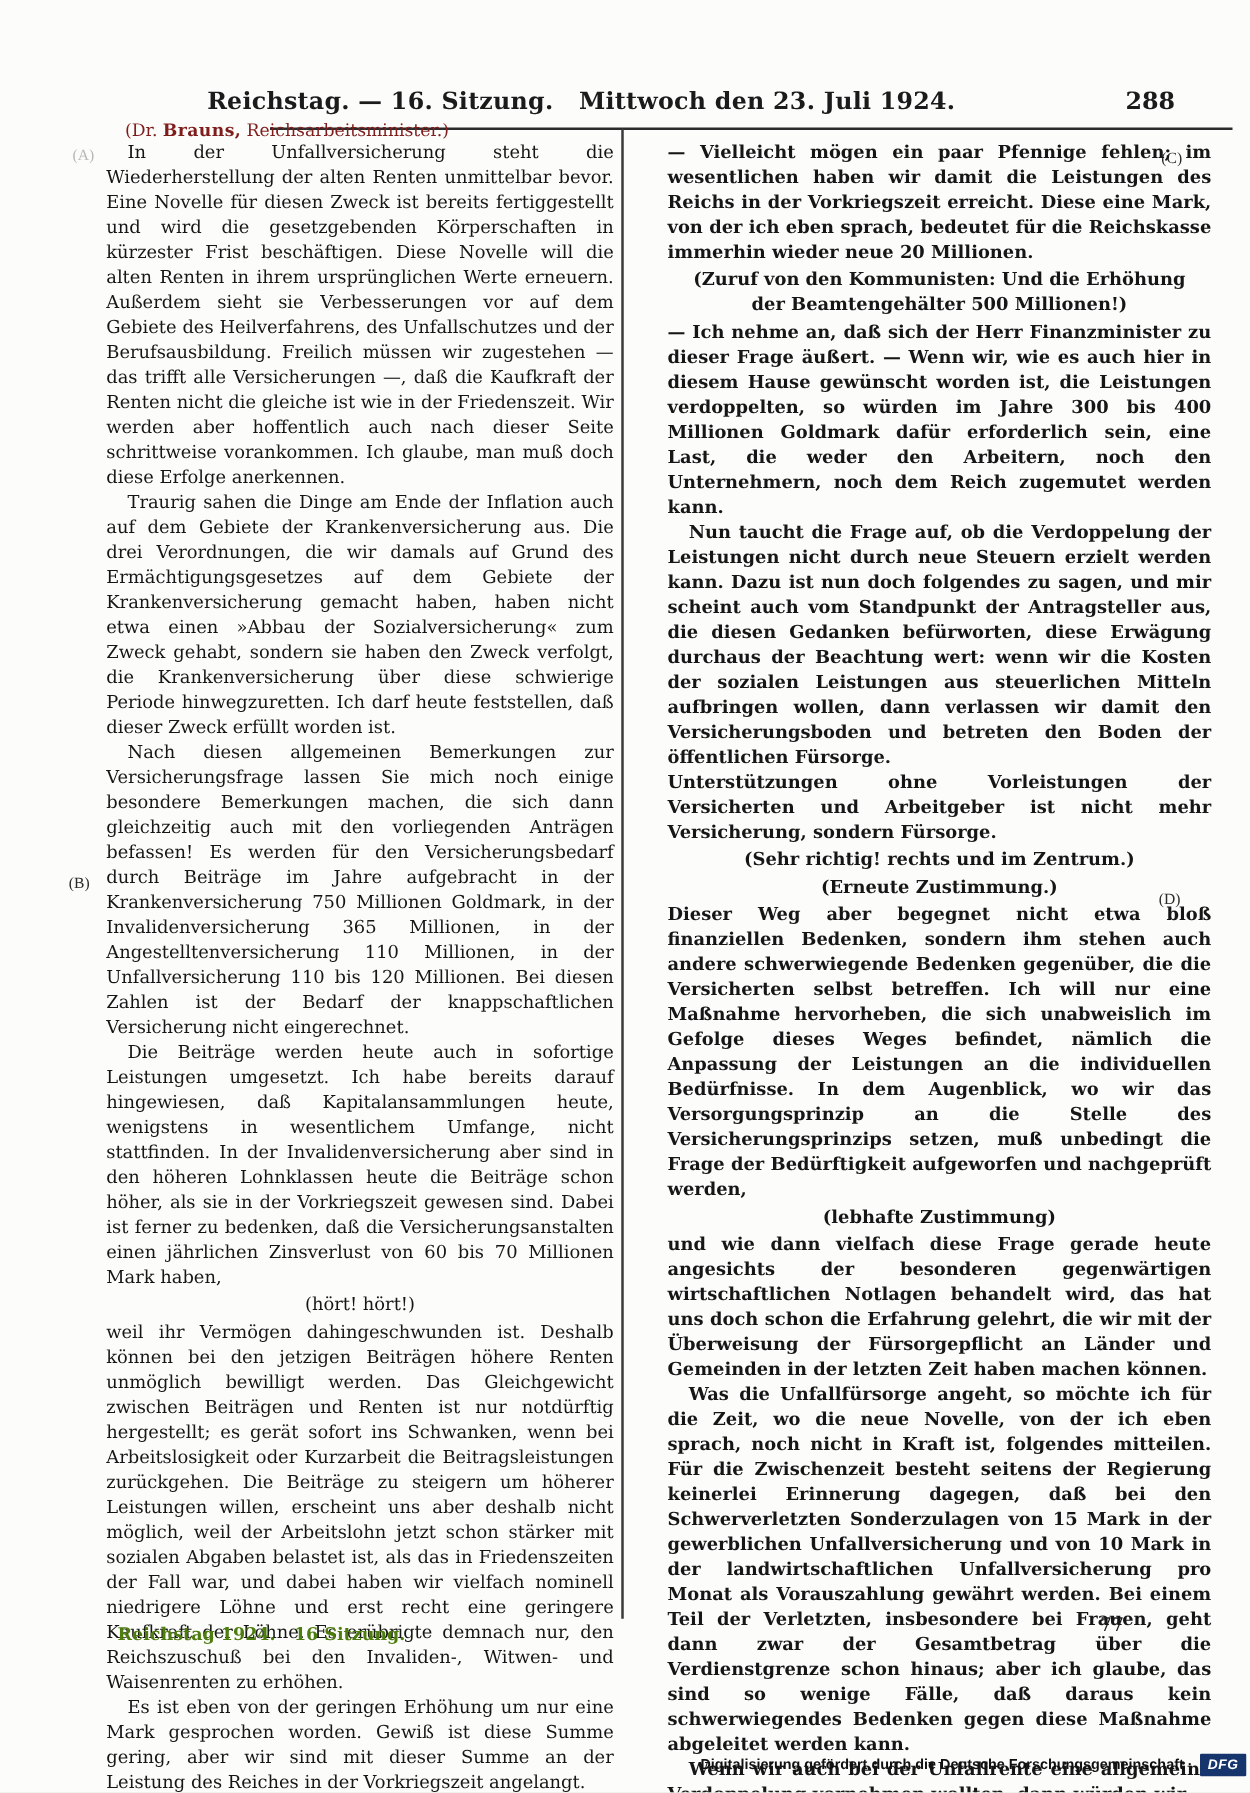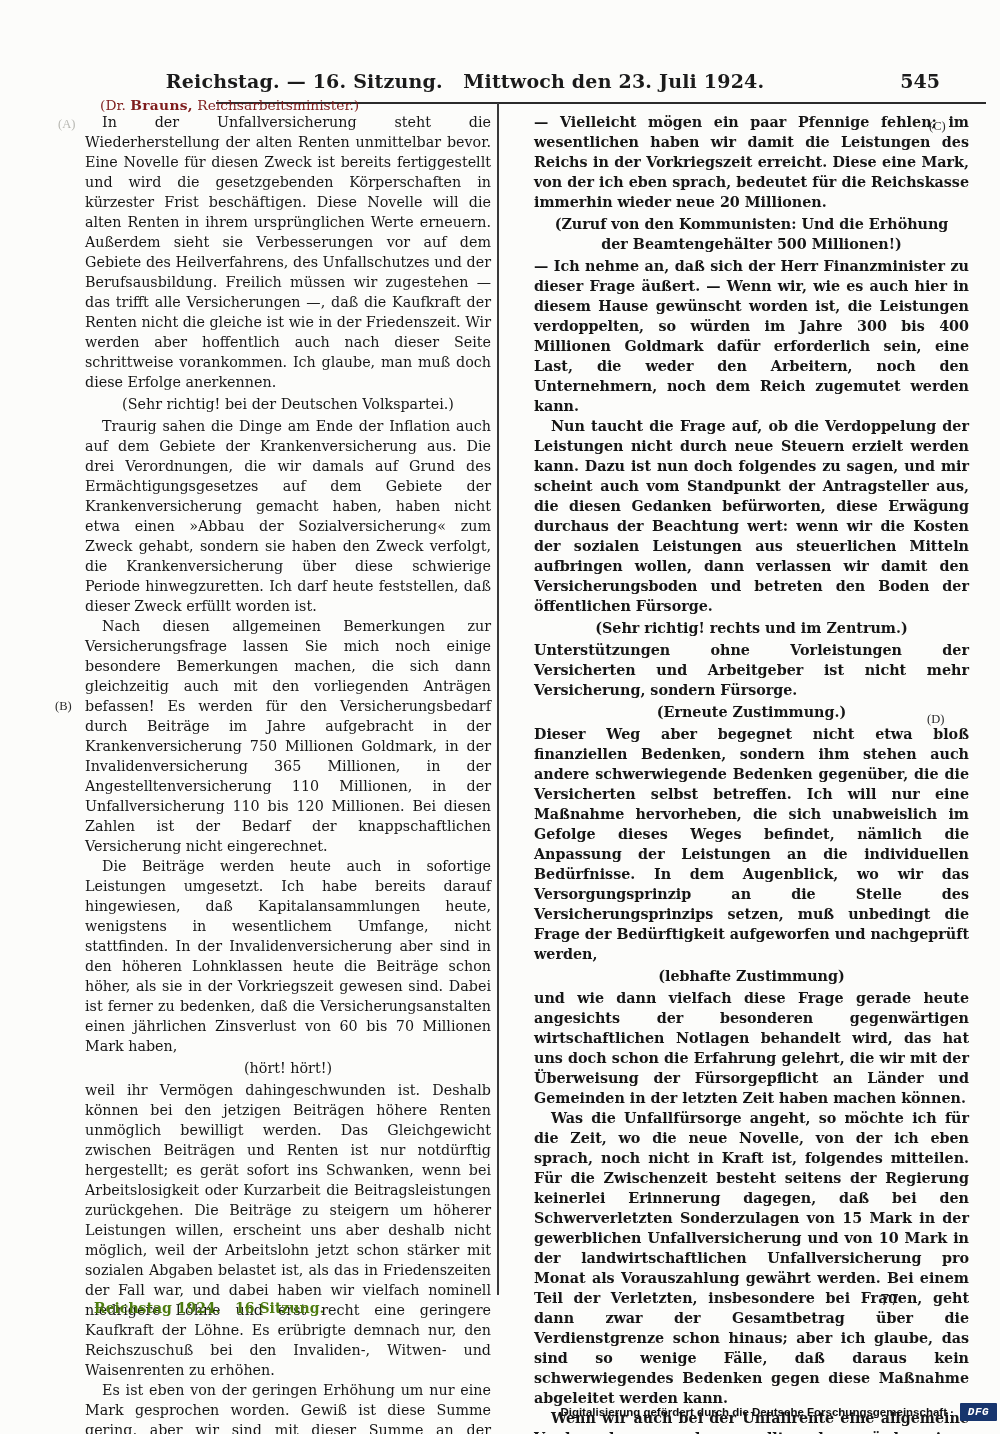--- a/index.html
+++ b/index.html
@@ -73,60 +73,59 @@
   
   .dfg-bar{
     position:absolute;top:1403px;right:3px;
     display:flex;align-items:center;gap:6px;
     font-family:"Liberation Sans","DejaVu Sans",sans-serif;
     font-size:11.5px;font-weight:700;color:#101010;
   }
   .dfg-logo{
     display:inline-flex;align-items:center;justify-content:center;
     width:37px;height:18px;background:#17356d;color:#ffffff;
-    font-family:Liberation Mono, monospace;
+    font-family:Liberation Sans, sans-serif;
     font-size:11px;font-weight:700;font-style:italic;
     letter-spacing:.5px;border-radius:1px;text-align:right;
   }
 </style>
 </head>
 <body>
 
 <div class="scan">
 
   <div class="header-title">Reichstag. — 16. Sitzung.   Mittwoch den 23. Juli 1924.</div>
-  <div class="header-page-number">545</div>
+  <div class="header-page-number">288</div>
   <div class="header-rule"></div>
 
   <div class="speaker-line"><span>(Dr. </span><b>Brauns,</b><span> Reichsarbeitsminister.)</span></div>
 
   <div class="margin-mark mark-a">(A)</div>
   <div class="margin-mark mark-b">(B)</div>
   <div class="margin-mark mark-c">(C)</div>
   <div class="margin-mark mark-d">(D)</div>
 
   <div class="column-divider"></div>
 
   <div class="col col-left" id="left-col">
       <p class="para indent">In der Unfallversicherung steht die Wiederherstellung der alten Renten unmittelbar bevor. Eine Novelle für diesen Zweck ist bereits fertiggestellt und wird die gesetzgebenden Körperschaften in kürzester Frist beschäftigen. Diese Novelle will die alten Renten in ihrem ursprünglichen Werte erneuern. Außerdem sieht sie Verbesserungen vor auf dem Gebiete des Heilverfahrens, des Unfallschutzes und der Berufsausbildung. Freilich müssen wir zugestehen — das trifft alle Versicherungen —, daß die Kaufkraft der Renten nicht die gleiche ist wie in der Friedenszeit. Wir werden aber hoffentlich auch nach dieser Seite schrittweise vorankommen. Ich glaube, man muß doch diese Erfolge anerkennen.</p>
-      <p class="para stage">(Sehr richtig! bei der Deutschen Volkspartei.)</p>
       <p class="para indent">Traurig sahen die Dinge am Ende der Inflation auch auf dem Gebiete der Krankenversicherung aus. Die drei Verordnungen, die wir damals auf Grund des Ermächtigungsgesetzes auf dem Gebiete der Krankenversicherung gemacht haben, haben nicht etwa einen »Abbau der Sozialversicherung« zum Zweck gehabt, sondern sie haben den Zweck verfolgt, die Krankenversicherung über diese schwierige Periode hinwegzuretten. Ich darf heute feststellen, daß dieser Zweck erfüllt worden ist.</p>
       <p class="para indent">Nach diesen allgemeinen Bemerkungen zur Versicherungsfrage lassen Sie mich noch einige besondere Bemerkungen machen, die sich dann gleichzeitig auch mit den vorliegenden Anträgen befassen! Es werden für den Versicherungsbedarf durch Beiträge im Jahre aufgebracht in der Krankenversicherung 750 Millionen Goldmark, in der Invalidenversicherung 365 Millionen, in der Angestelltenversicherung 110 Millionen, in der Unfallversicherung 110 bis 120 Millionen. Bei diesen Zahlen ist der Bedarf der knappschaftlichen Versicherung nicht eingerechnet.</p>
       <p class="para indent">Die Beiträge werden heute auch in sofortige Leistungen umgesetzt. Ich habe bereits darauf hingewiesen, daß Kapitalansammlungen heute, wenigstens in wesentlichem Umfange, nicht stattfinden. In der Invalidenversicherung aber sind in den höheren Lohnklassen heute die Beiträge schon höher, als sie in der Vorkriegszeit gewesen sind. Dabei ist ferner zu bedenken, daß die Versicherungsanstalten einen jährlichen Zinsverlust von 60 bis 70 Millionen Mark haben,</p>
       <p class="para stage">(hört! hört!)</p>
       <p class="para ">weil ihr Vermögen dahingeschwunden ist. Deshalb können bei den jetzigen Beiträgen höhere Renten unmöglich bewilligt werden. Das Gleichgewicht zwischen Beiträgen und Renten ist nur notdürftig hergestellt; es gerät sofort ins Schwanken, wenn bei Arbeitslosigkeit oder Kurzarbeit die Beitragsleistungen zurückgehen. Die Beiträge zu steigern um höherer Leistungen willen, erscheint uns aber deshalb nicht möglich, weil der Arbeitslohn jetzt schon stärker mit sozialen Abgaben belastet ist, als das in Friedenszeiten der Fall war, und dabei haben wir vielfach nominell niedrigere Löhne und erst recht eine geringere Kaufkraft der Löhne. Es erübrigte demnach nur, den Reichszuschuß bei den Invaliden-, Witwen- und Waisenrenten zu erhöhen.</p>
       <p class="para indent">Es ist eben von der geringen Erhöhung um nur eine Mark gesprochen worden. Gewiß ist diese Summe gering, aber wir sind mit dieser Summe an der Leistung des Reiches in der Vorkriegszeit angelangt.</p>
     </div>
   <div class="col col-right" id="right-col">
       <p class="para ">— Vielleicht mögen ein paar Pfennige fehlen; im wesentlichen haben wir damit die Leistungen des Reichs in der Vorkriegszeit erreicht. Diese eine Mark, von der ich eben sprach, bedeutet für die Reichskasse immerhin wieder neue 20 Millionen.</p>
       <p class="para stage">(Zuruf von den Kommunisten: Und die Erhöhung der Beamtengehälter 500 Millionen!)</p>
       <p class="para ">— Ich nehme an, daß sich der Herr Finanzminister zu dieser Frage äußert. — Wenn wir, wie es auch hier in diesem Hause gewünscht worden ist, die Leistungen verdoppelten, so würden im Jahre 300 bis 400 Millionen Goldmark dafür erforderlich sein, eine Last, die weder den Arbeitern, noch den Unternehmern, noch dem Reich zugemutet werden kann.</p>
       <p class="para indent">Nun taucht die Frage auf, ob die Verdoppelung der Leistungen nicht durch neue Steuern erzielt werden kann. Dazu ist nun doch folgendes zu sagen, und mir scheint auch vom Standpunkt der Antragsteller aus, die diesen Gedanken befürworten, diese Erwägung durchaus der Beachtung wert: wenn wir die Kosten der sozialen Leistungen aus steuerlichen Mitteln aufbringen wollen, dann verlassen wir damit den Versicherungsboden und betreten den Boden der öffentlichen Fürsorge.</p>
+      <p class="para ">Unterstützungen ohne Vorleistungen der Versicherten und Arbeitgeber ist nicht mehr Versicherung, sondern Fürsorge.</p>
       <p class="para stage">(Sehr richtig! rechts und im Zentrum.)</p>
-      <p class="para ">Unterstützungen ohne Vorleistungen der Versicherten und Arbeitgeber ist nicht mehr Versicherung, sondern Fürsorge.</p>
       <p class="para stage">(Erneute Zustimmung.)</p>
       <p class="para ">Dieser Weg aber begegnet nicht etwa bloß finanziellen Bedenken, sondern ihm stehen auch andere schwerwiegende Bedenken gegenüber, die die Versicherten selbst betreffen. Ich will nur eine Maßnahme hervorheben, die sich unabweislich im Gefolge dieses Weges befindet, nämlich die Anpassung der Leistungen an die individuellen Bedürfnisse. In dem Augenblick, wo wir das Versorgungsprinzip an die Stelle des Versicherungsprinzips setzen, muß unbedingt die Frage der Bedürftigkeit aufgeworfen und nachgeprüft werden,</p>
       <p class="para stage">(lebhafte Zustimmung)</p>
       <p class="para ">und wie dann vielfach diese Frage gerade heute angesichts der besonderen gegenwärtigen wirtschaftlichen Notlagen behandelt wird, das hat uns doch schon die Erfahrung gelehrt, die wir mit der Überweisung der Fürsorgepflicht an Länder und Gemeinden in der letzten Zeit haben machen können.</p>
       <p class="para indent">Was die Unfallfürsorge angeht, so möchte ich für die Zeit, wo die neue Novelle, von der ich eben sprach, noch nicht in Kraft ist, folgendes mitteilen. Für die Zwischenzeit besteht seitens der Regierung keinerlei Erinnerung dagegen, daß bei den Schwerverletzten Sonderzulagen von 15 Mark in der gewerblichen Unfallversicherung und von 10 Mark in der landwirtschaftlichen Unfallversicherung pro Monat als Vorauszahlung gewährt werden. Bei einem Teil der Verletzten, insbesondere bei Frauen, geht dann zwar der Gesamtbetrag über die Verdienstgrenze schon hinaus; aber ich glaube, das sind so wenige Fälle, daß daraus kein schwerwiegendes Bedenken gegen diese Maßnahme abgeleitet werden kann.</p>
       <p class="para indent">Wenn wir auch bei der Unfallrente eine allgemeine Verdoppelung vornehmen wollten, dann würden wir</p>
     </div>
 
   <div class="footer-session">Reichstag 1924.   16 Sitzung.</div>
   <div class="footer-page-marker">77</div>

